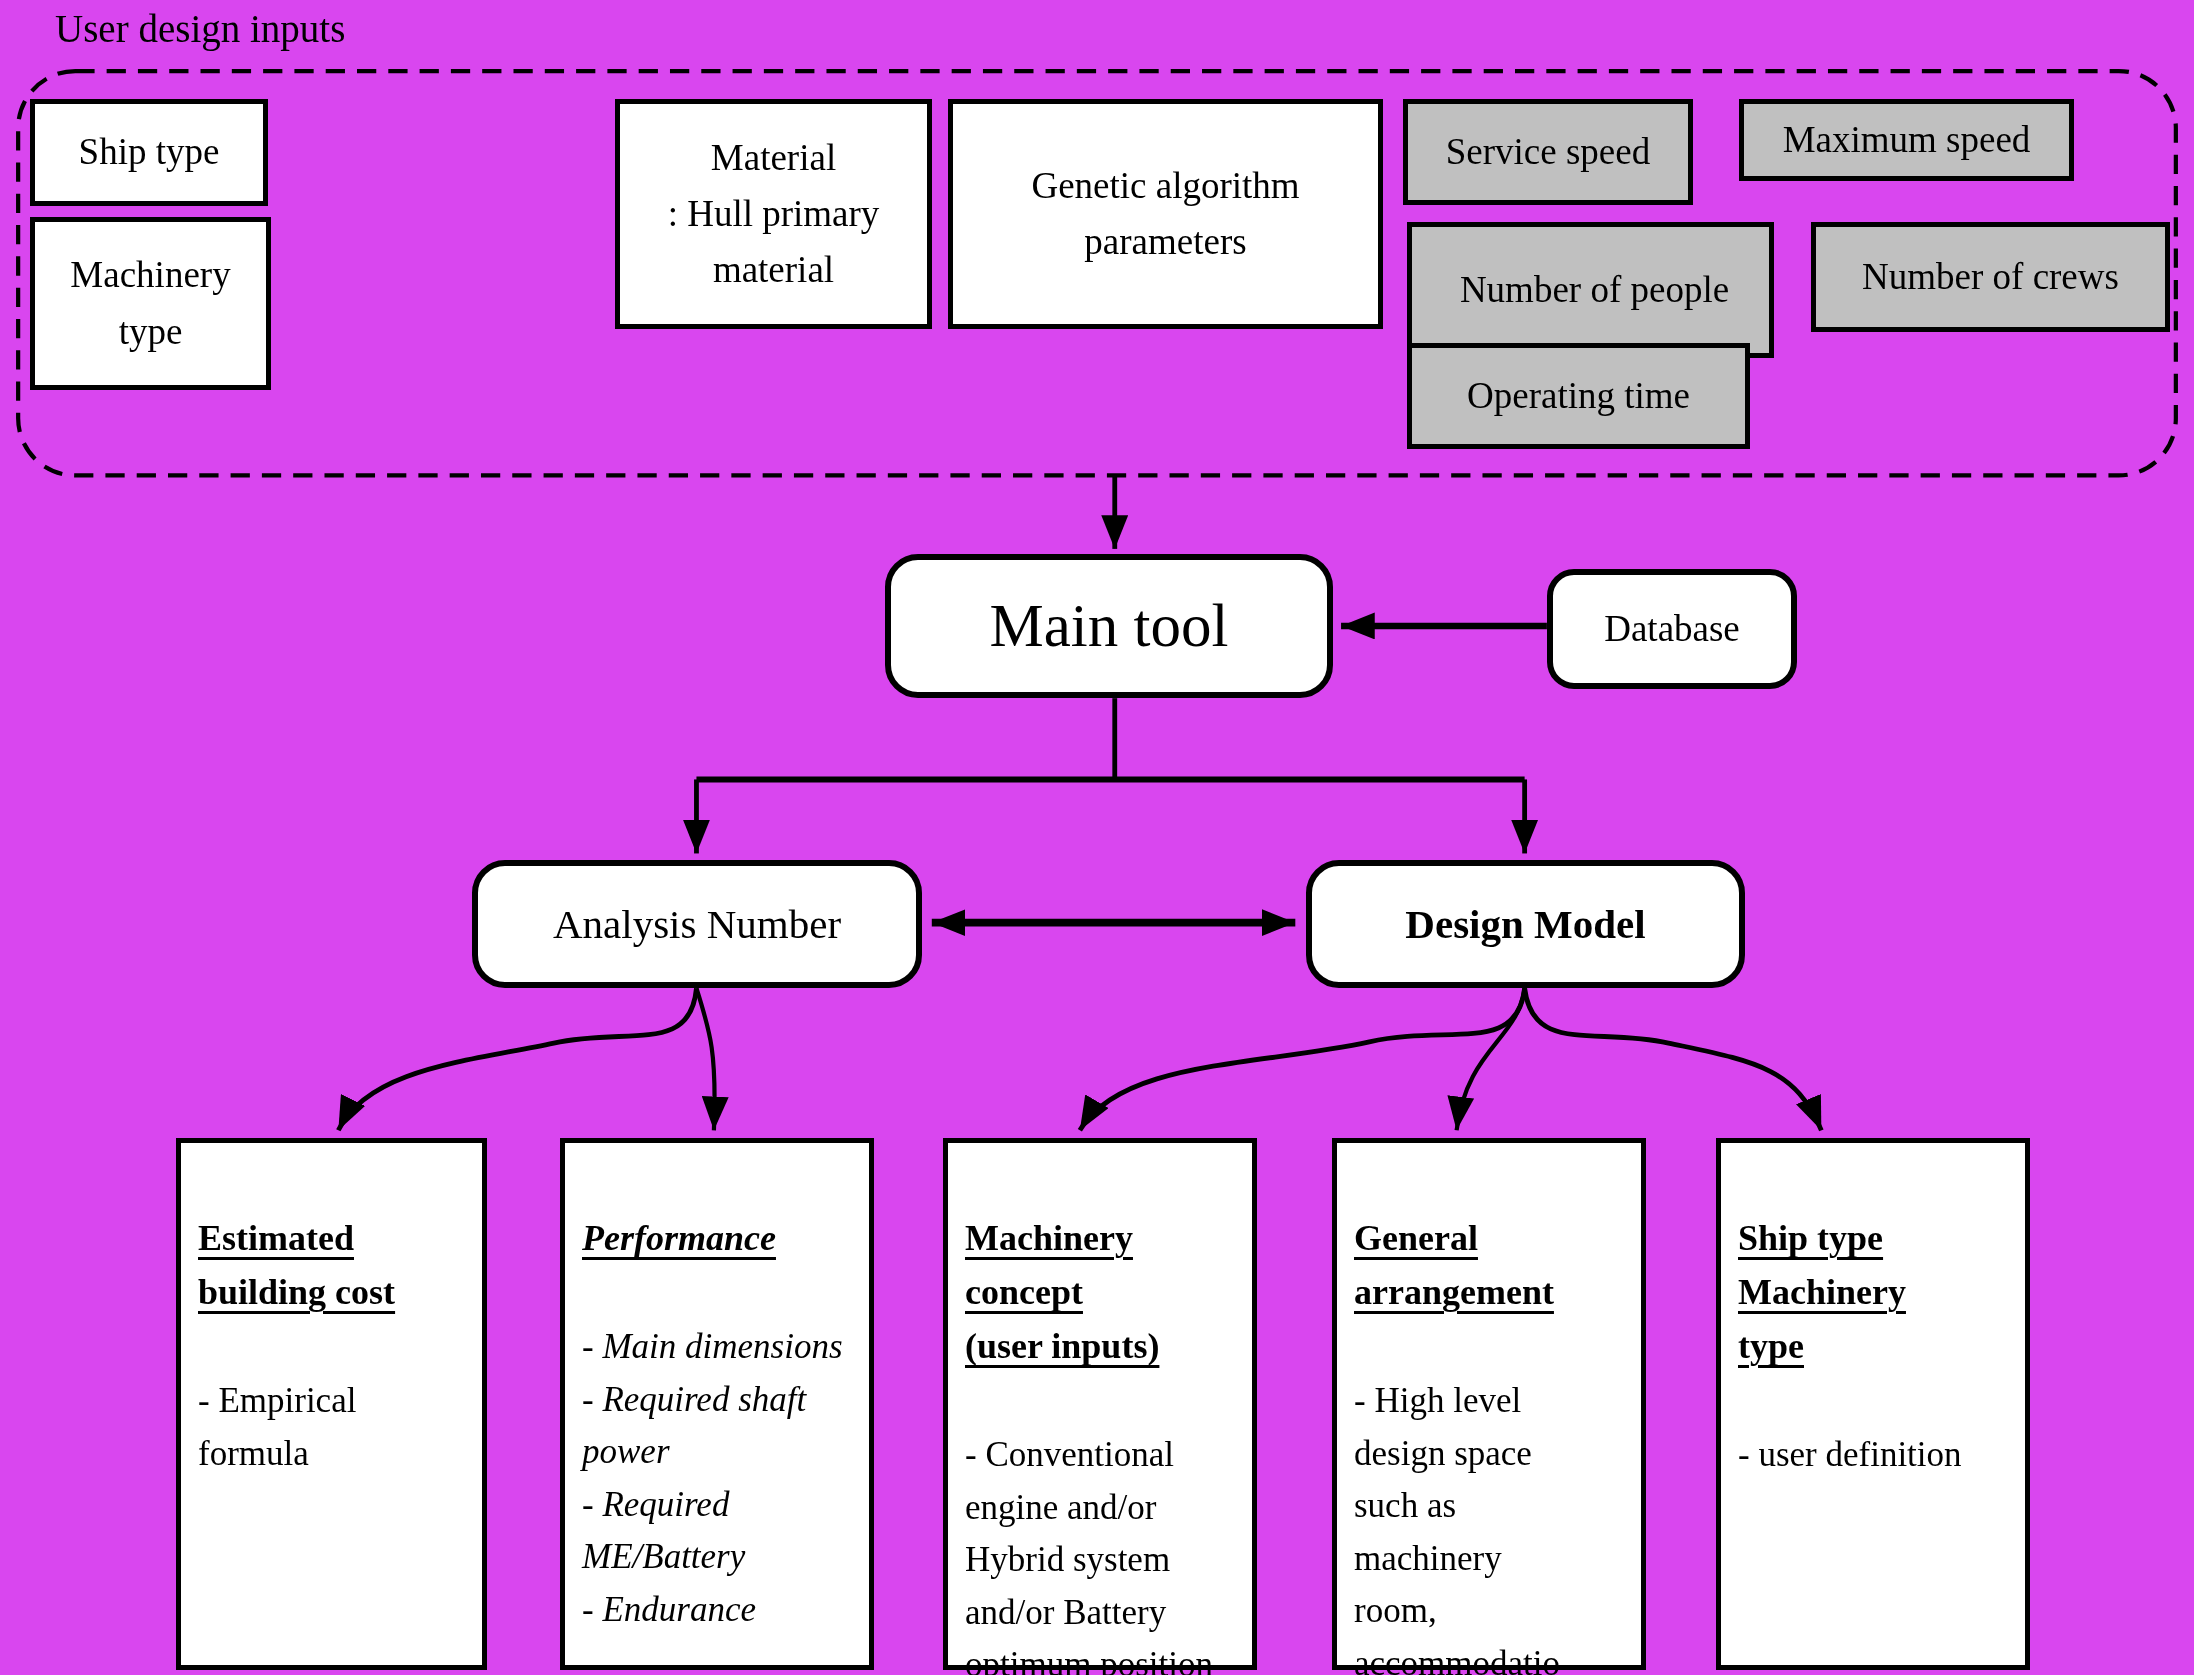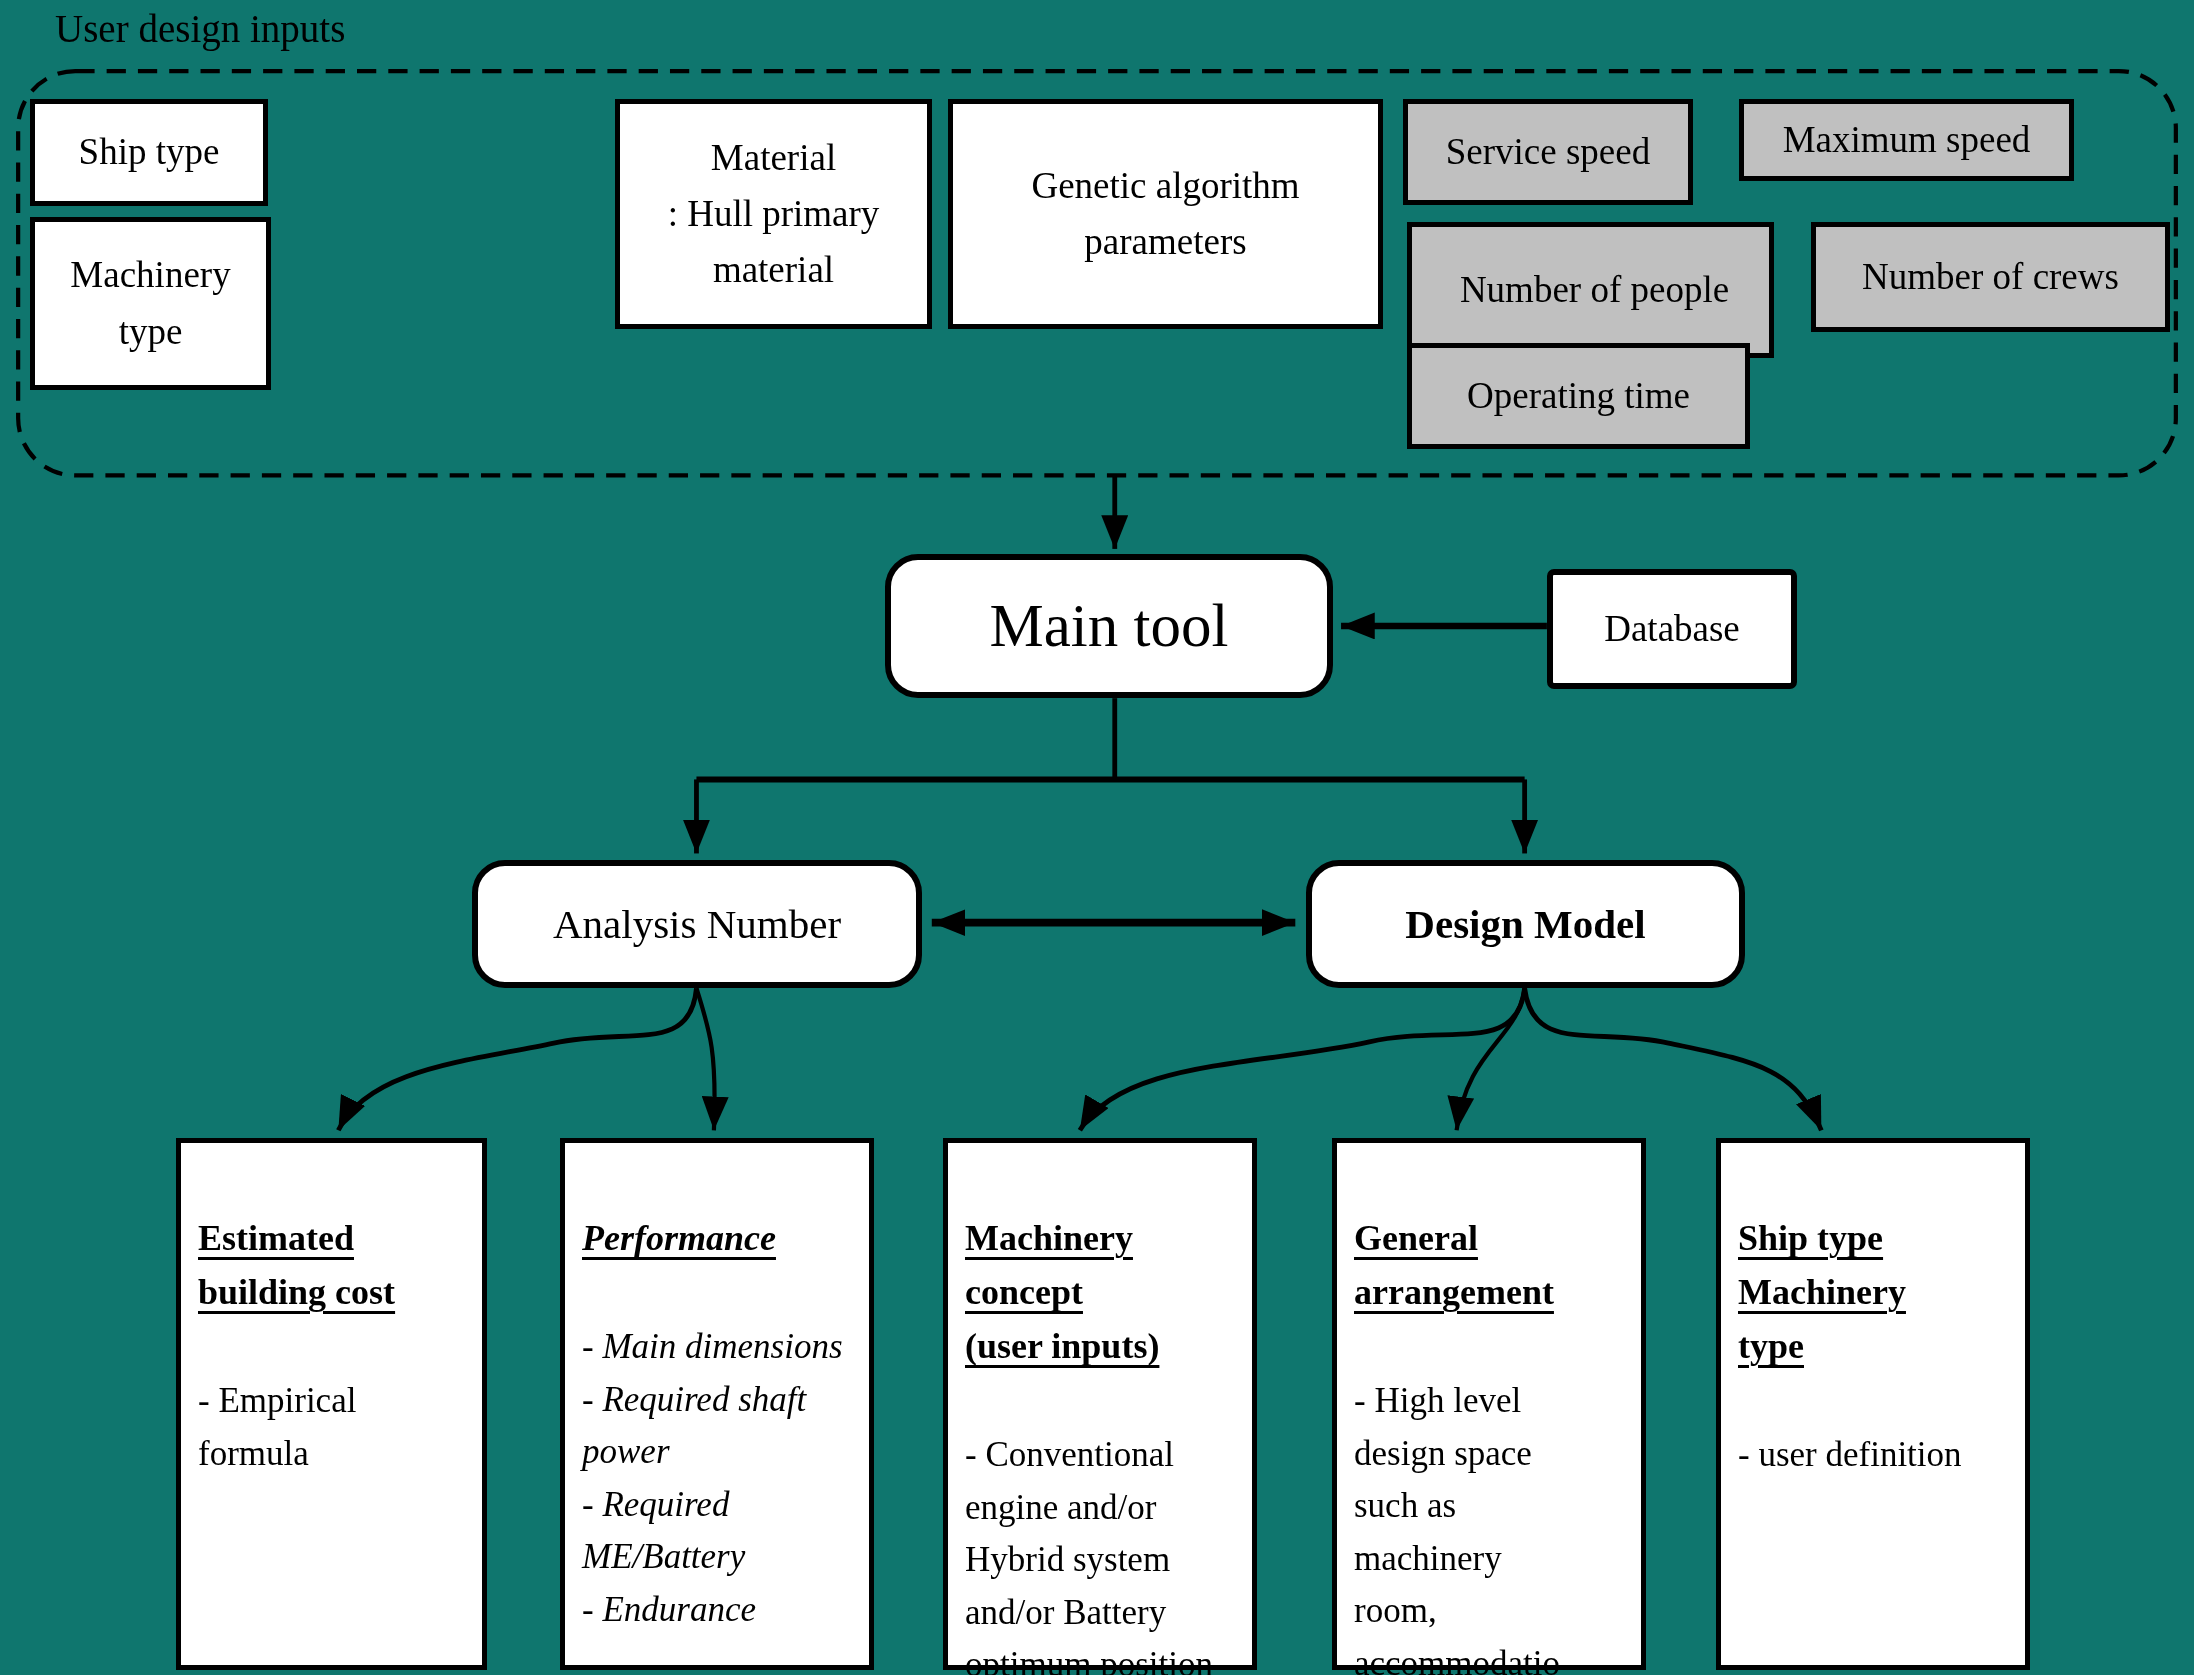--- a/index.html
+++ b/index.html
@@ -1,19 +1,19 @@
 <!DOCTYPE html>
 <html style="font-size:9.6px"><head>
 <meta charset="utf-8">
 <style>
   html,body{margin:0;padding:0;background:#ffffff;}
   #canvas{
     position:relative;
     width:2194px;height:1675px;
-    background:#0f766e;
+    background:#d946ef;
     font-family:"Liberation Serif","DejaVu Serif",serif;
     color:#000;
     overflow:hidden;
   }
   .lbl{
     position:absolute;
     font-size:39px;
     white-space:pre-line;
   }
   .box{
@@ -28,21 +28,21 @@
     line-height:1.52;
     padding:3.6px 6px;
   }
   .gray{background:#c0c0c0;}
   .round{
     border:6px solid #000;
     border-radius:33px;
   }
   .big{font-size:61px;}
   .mid{font-size:41px;}
-  .db{font-size:37px;border-radius:7px;}
+  .db{font-size:37px;border-radius:27px;}
   .out{
     position:absolute;
     box-sizing:border-box;
     background:#ffffff;
     border:5.4px solid #000;
     padding:15.7px 15.7px 12px 17px;
     font-size:35px;
     line-height:1.5;
     white-space:pre-line;
     text-align:left;

